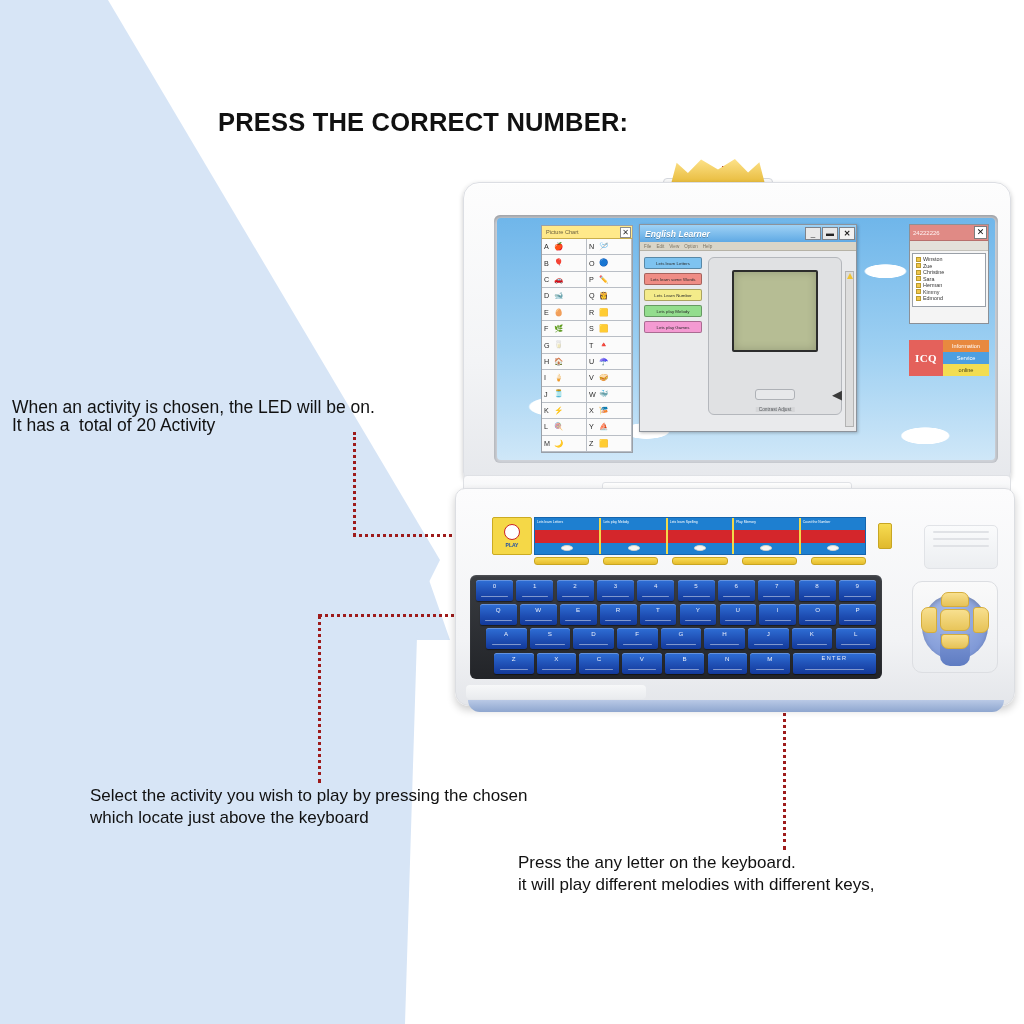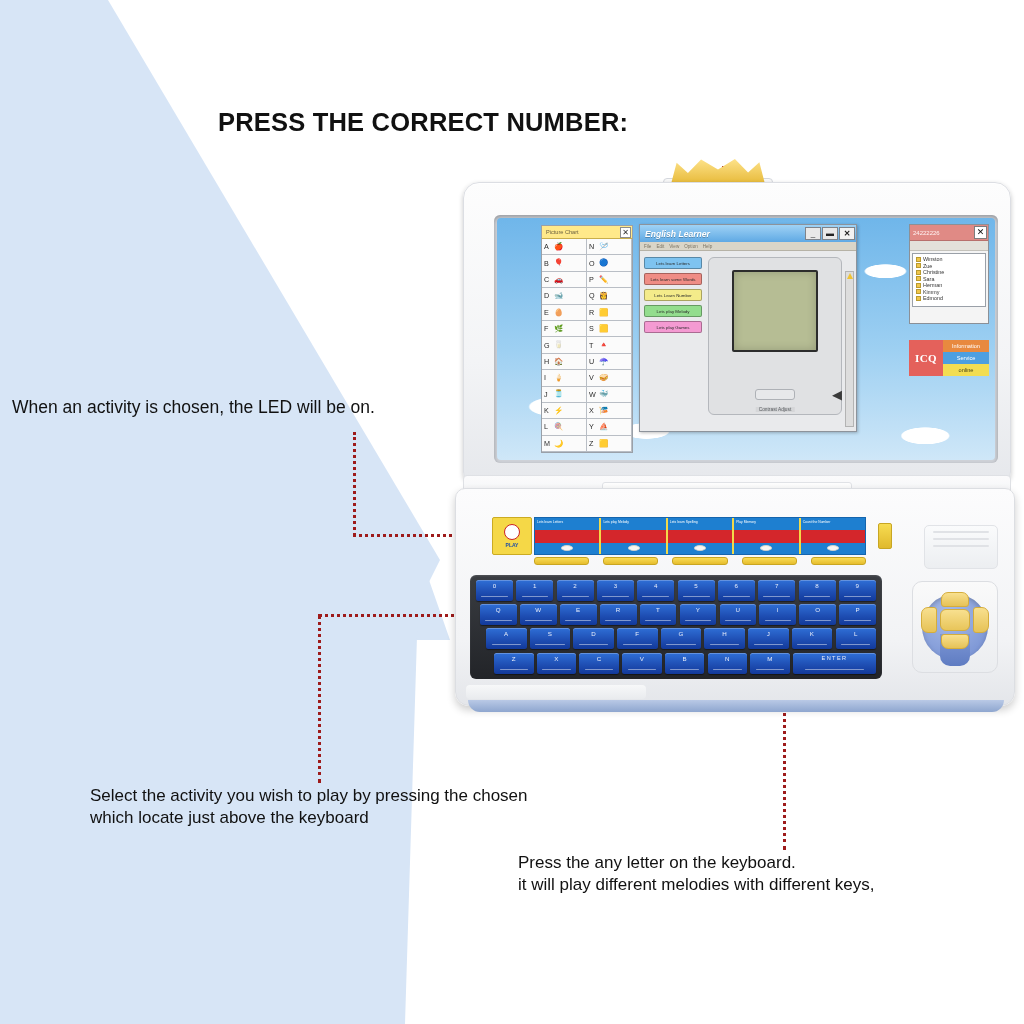--- a/index.html
+++ b/index.html
@@ -400,20 +400,21 @@
 
   <div class="bg-layer">
     <div class="wedge wedge-top"></div>
     <div class="wedge wedge-mid"></div>
     <div class="wedge wedge-bottom"></div>
   </div>
 
   <div class="txt hd-main" id="t-press-head">PRESS THE CORRECT NUMBER:</div>
 
   <div class="txt body-l" id="t-led">When an activity is chosen, the LED will be on.</div>
+  <div class="txt body-l" id="t-activity">It has a  total of 20 Activity</div>
 
   <div class="txt body-m" id="t-select"><span>Select the activity you wish to play by pressing the chosen</span>
 <span>which locate just above the keyboard</span></div>
 
   <div class="txt body-m" id="t-keyboard"><span>Press the any letter on the keyboard.</span>
 <span>it will play different melodies with different keys,</span></div>
 
   <div class="lead lead-v" style="left:722px; top:166px; height:124px;"></div>
   <div class="dot-ring" style="left:713px; top:288px; width:20px; height:20px;"></div>
 

